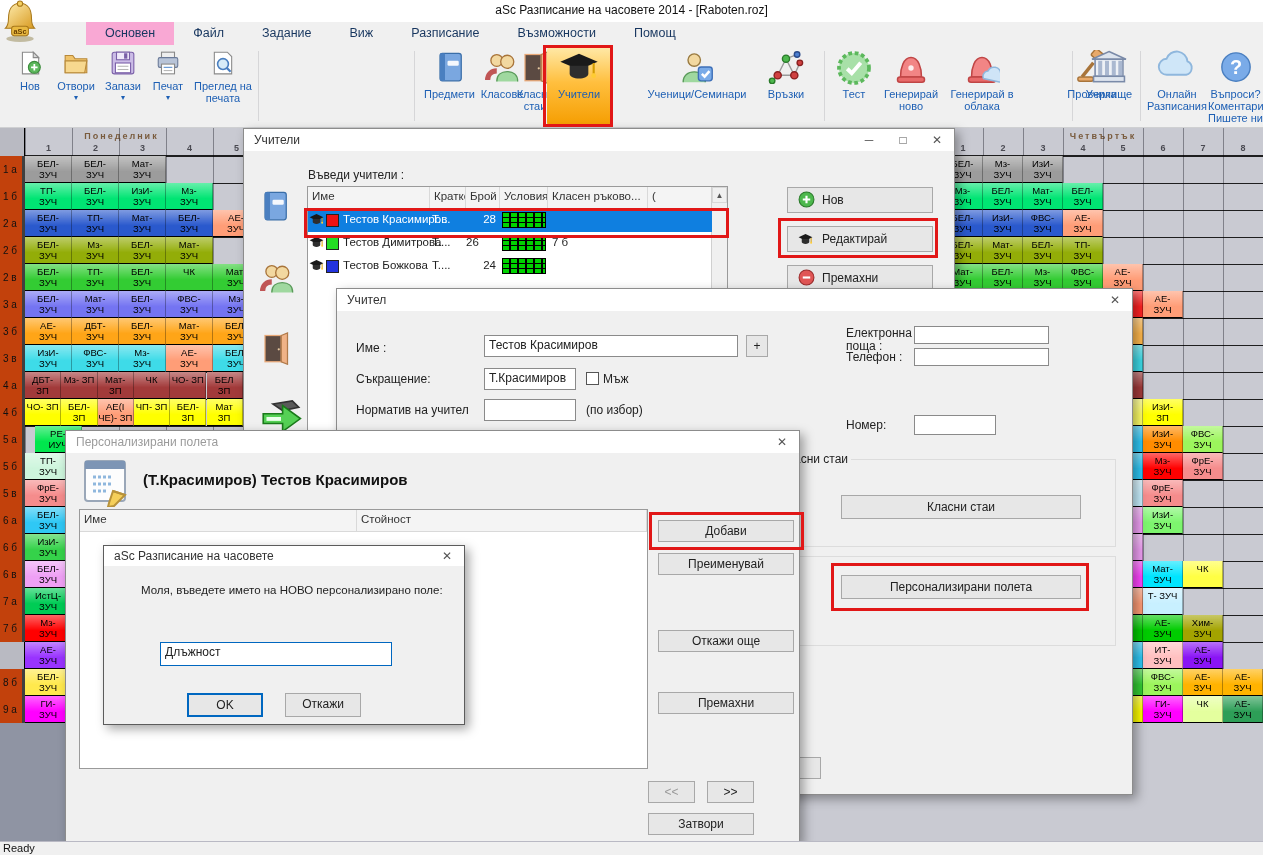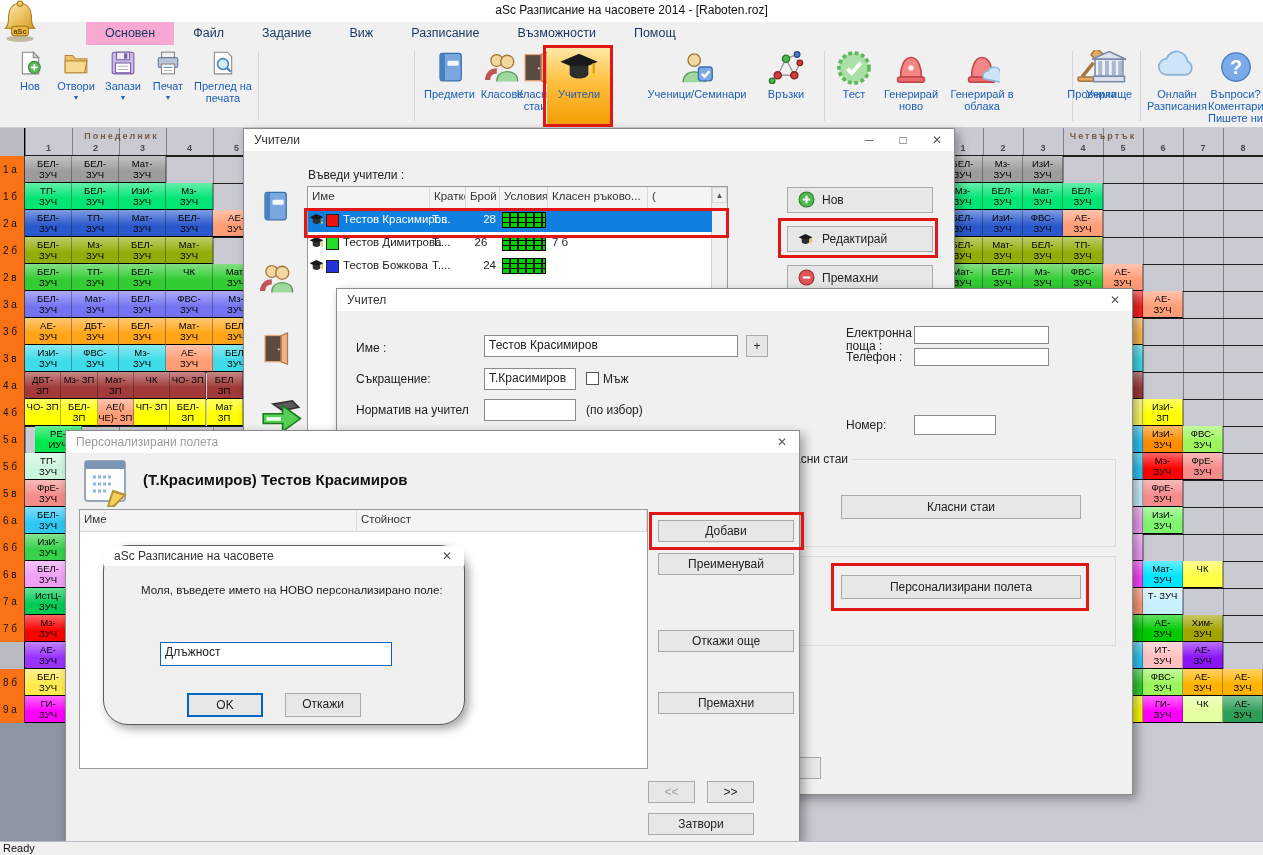--- a/index.html
+++ b/index.html
@@ -22,21 +22,21 @@
   .rbtn-big { position:absolute; top:2px; text-align:center; }
   .rbtn-big .rlbl { font-size:11px; line-height:12px; color:#1d5fb4; margin-top:1px; }
   .rbtn-big.hl { background:linear-gradient(180deg,#ffe9a8,#ffbf3e 45%,#f59d00); border-radius:4px; height:79px; }
   #ribbon-red-box { left:543px; top:45px; width:70px; height:82px; border:3px solid #e11717; z-index:50; pointer-events:none; }
   #view-combo { left:262px; top:54px; width:130px; height:22px; background:#fff; border:1px solid #9a9a9a; display:flex; align-items:center; }
   #view-combo .vtxt { font-size:12px; flex:1; padding-left:5px; }
   #view-combo .varr { width:18px; height:20px; border-left:1px solid #d0d0d0; color:#1d5fb4; font-size:9px; text-align:center; line-height:20px; }
   
   .tt-layer { z-index:1; }
   .tt-vline { position:absolute; background:rgba(40,40,50,.45); }
-  .tt-rowlabel { position:absolute; left:0; width:25px; font-size:10px; color:#111; line-height:27px; padding-left:3px; background:#f97316; border-right:1px solid #404040; }
+  .tt-rowlabel { position:absolute; left:0; width:25px; font-size:10px; color:#111; line-height:27px; padding-left:3px; background:#c2410c; border-right:3px solid #404040; }
   .tt-dayhead { position:absolute; font-size:9px; font-weight:bold; color:#7a5c3e; letter-spacing:2px; text-align:center; }
   .tt-colnum { position:absolute; font-size:9px; font-weight:bold; color:#4a4a52; text-align:center; }
   .tt-cell { position:absolute; font-size:9.5px; line-height:11px; text-align:center; color:#000; overflow:hidden; padding-top:2px; white-space:pre-line;
              border-right:1px solid rgba(0,0,0,.3); border-bottom:1px solid #000;
              background-image:linear-gradient(rgba(255,255,255,.4),rgba(255,255,255,0) 60%); }
   #band-bottom { left:0; top:723px; width:1263px; height:118px; background:#c9cad2; z-index:1; }
   #band-bottom-left { left:0; top:723px; width:65px; height:118px; background:#8f94a3; z-index:2; }
   
   .dlg { position:absolute; background:#f0f0f0; border:1px solid #8c8c8c; box-shadow:4px 4px 10px rgba(0,0,0,.35); }
   .dlg-title { height:22px; background:#fff; font-size:12px; color:#333; padding-left:10px; line-height:22px; position:relative; }
@@ -65,21 +65,21 @@
   
   #dlg-teacher { left:336px; top:288px; width:797px; height:507px; z-index:20; }
   .grp { position:absolute; border:1px solid #dcdcdc; }
   .grp-lbl { position:absolute; font-size:12px; background:#f0f0f0; padding:0 3px; color:#222; }
   .chk { position:absolute; width:13px; height:13px; background:#fff; border:1px solid #555; }
   
   #dlg-fields { left:65px; top:430px; width:735px; height:413px; z-index:30; }
   #cf-head { position:absolute; left:77px; top:40px; font-size:15px; font-weight:bold; color:#111; }
   #cf-table { position:absolute; left:13px; top:78px; width:569px; height:260px; background:#fff; border:1px solid #9a9a9a; }
   
-  #msgbox { left:103px; top:545px; width:362px; height:180px; z-index:40; border-color:#5c5c5c;border-radius:25px; }
+  #msgbox { left:103px; top:545px; width:362px; height:180px; z-index:40; border-color:#5c5c5c; }
   #mb-input { left:56px; top:96px; width:232px; height:24px; border:1px solid #0067c0; }
   #mb-ok { left:83px; top:147px; width:76px; height:24px; border:2px solid #0067c0; line-height:20px; }
   #mb-cancel { left:181px; top:147px; width:76px; height:24px; line-height:20px; }
   
   #statusbar { left:0; top:841px; width:1263px; height:14px; background:#f0f0f0; border-top:1px solid #b9b9c4; z-index:45; font-size:11px; line-height:13px; padding-left:3px; color:#111; }
 </style>
 </head>
 <body>
 
 <div class="abs tt-layer" id="timetable">
@@ -668,21 +668,21 @@
       <div class="t-row" style="top: 45px;">
         <div class="t-cap"><svg width="15" height="13" viewBox="0 0 24 20">
             <polygon points="12,1 23,6.5 12,12 1,6.5" fill="#1a1a1a"></polygon>
             <path d="M6 9v5c0 1.7 2.7 3 6 3s6-1.3 6-3V9" fill="#2e2e2e"></path>
             <line x1="21" y1="7.5" x2="21" y2="14" stroke="#d49c00" stroke-width="1.5"></line>
             <circle cx="21" cy="15.3" r="1.6" fill="#ffcc33"></circle>
           </svg></div>
         <div class="t-sq" style="background: rgb(34, 221, 34);"></div>
         <div style="position: absolute; left: 35px; top: 4px;">Тестов Димитрова</div>
         <div style="position: absolute; left: 124px; top: 4px;">Т....</div>
-        <div style="position: absolute; left: 158px; top: 4px; width: 30px; text-align: center;">26</div>
+        <div style="position: absolute; left: 158px; top: 4px; width: 30px; text-align: left;">26</div>
         <div class="cond-bar" style="left: 194px;"></div>
         <div style="position: absolute; left: 244px; top: 4px;">7 б</div>
       </div>
       <div class="t-row" style="top: 68px;">
         <div class="t-cap"><svg width="15" height="13" viewBox="0 0 24 20">
             <polygon points="12,1 23,6.5 12,12 1,6.5" fill="#1a1a1a"></polygon>
             <path d="M6 9v5c0 1.7 2.7 3 6 3s6-1.3 6-3V9" fill="#2e2e2e"></path>
             <line x1="21" y1="7.5" x2="21" y2="14" stroke="#d49c00" stroke-width="1.5"></line>
             <circle cx="21" cy="15.3" r="1.6" fill="#ffcc33"></circle>
           </svg></div>

